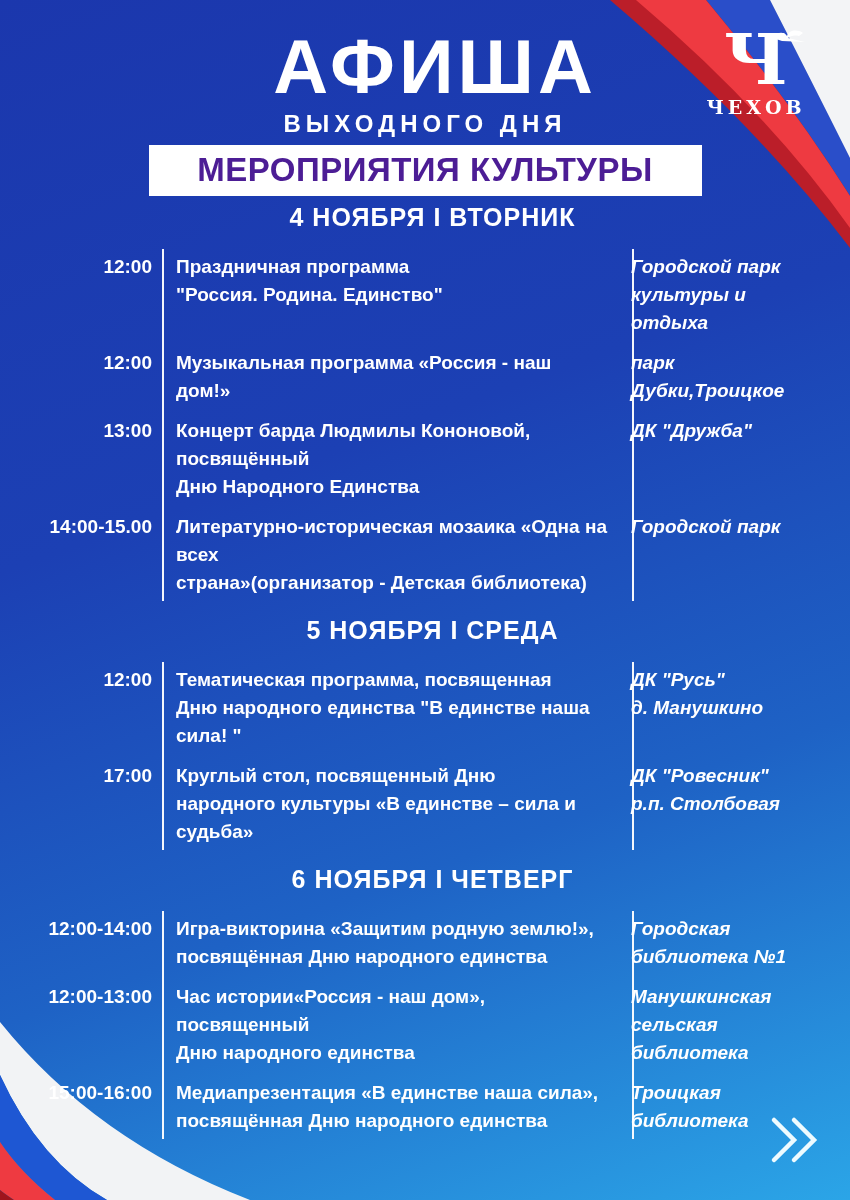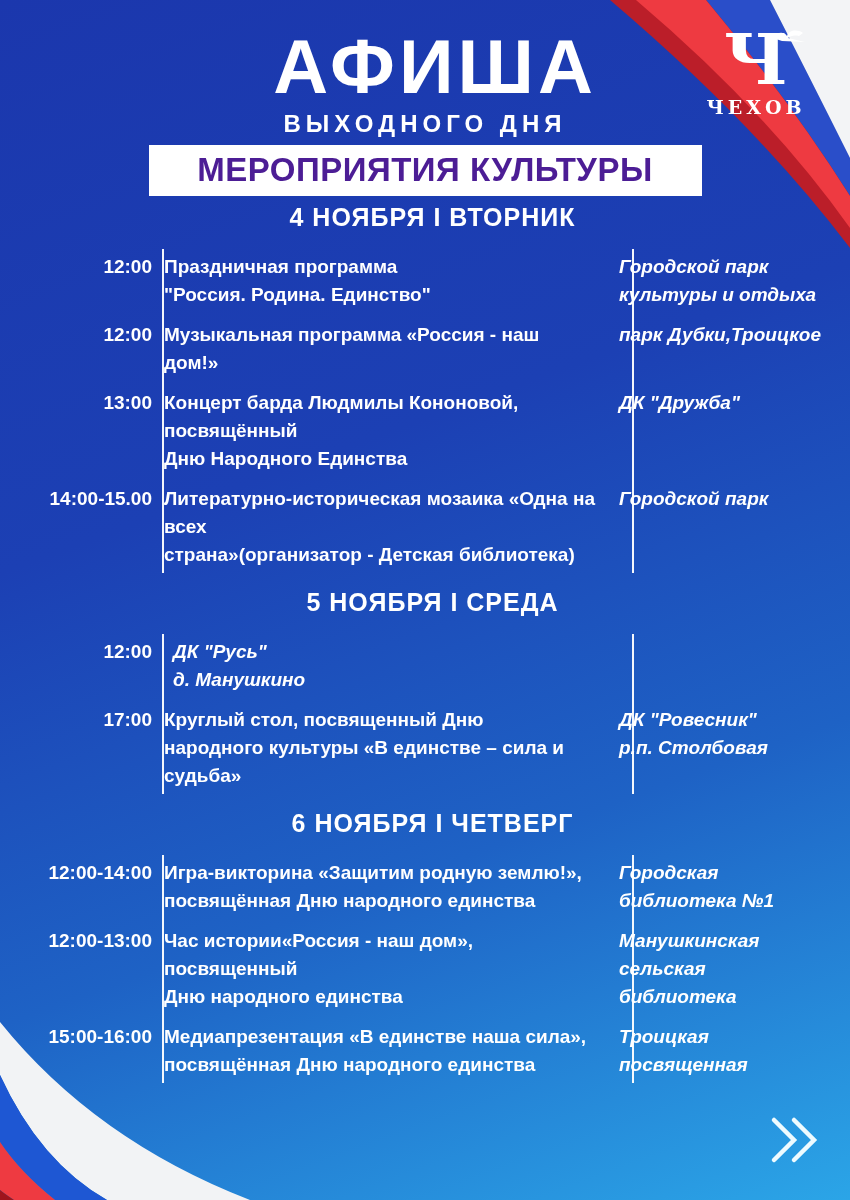--- a/index.html
+++ b/index.html
@@ -58,21 +58,21 @@
     content:"";position:absolute;top:0;bottom:0;width:2px;background:rgba(255,255,255,0.95);
   }
   .rows::before{left:122px;}
   .rows::after{left:592px;}
   .ev{display:flex;align-items:flex-start;}
   .ev-time{
     flex:none;width:112px;text-align:right;
     font-size:19px;line-height:28px;font-weight:bold;
   }
   .ev-desc{
-    flex:none;margin-left:12px;width:434px;
+    flex:none;margin-left:24px;width:434px;
     font-size:19px;line-height:28px;font-weight:bold;
     white-space:pre-line;
   }
   .ev-loc{
     flex:1;margin-left:21px;
     font-size:19px;line-height:28px;font-weight:bold;font-style:italic;
     white-space:pre-line;
   }
 
   .chevrons{position:absolute;right:26px;bottom:36px;z-index:3;cursor:pointer;}
@@ -145,20 +145,22 @@
     <div class="ev-loc">Городской парк</div>
   </div>
 </div>
   </section>
 
   <section class="day">
     <h2 class="day-title">5 НОЯБРЯ I СРЕДА</h2>
     <div class="rows">
   <div class="ev">
     <div class="ev-time">12:00</div>
+    <div class="ev-desc">Тематическая программа, посвященная
+Дню народного единства "В единстве наша сила! "</div>
     <div class="ev-loc">ДК "Русь"
 д. Манушкино</div>
   </div>
 
   <div class="ev">
     <div class="ev-time">17:00</div>
     <div class="ev-desc">Круглый стол, посвященный Дню
 народного культуры «В единстве – сила и судьба»</div>
     <div class="ev-loc">ДК "Ровесник"
 р.п. Столбовая</div>
@@ -182,21 +184,21 @@
     <div class="ev-desc">Час истории«Россия - наш дом», посвященный
 Дню народного единства</div>
     <div class="ev-loc">Манушкинская сельская
 библиотека</div>
   </div>
 
   <div class="ev">
     <div class="ev-time">15:00-16:00</div>
     <div class="ev-desc">Медиапрезентация «В единстве наша сила»,
 посвящённая Дню народного единства</div>
-    <div class="ev-loc">Троицкая посвященная</div>
+    <div class="ev-loc">Троицкая библиотека</div>
   </div>
 </div>
   </section>
 </main>
 
   <svg class="chevrons" width="54" height="48" viewBox="0 0 54 48" xmlns="http://www.w3.org/2000/svg">
     <path d="M4 4 L24 24 L4 44" fill="none" stroke="#eefbff" stroke-width="4.5" stroke-linecap="round" stroke-linejoin="miter"></path>
     <path d="M24 4 L44 24 L24 44" fill="none" stroke="#eefbff" stroke-width="4.5" stroke-linecap="round" stroke-linejoin="miter"></path>
   </svg>
 

